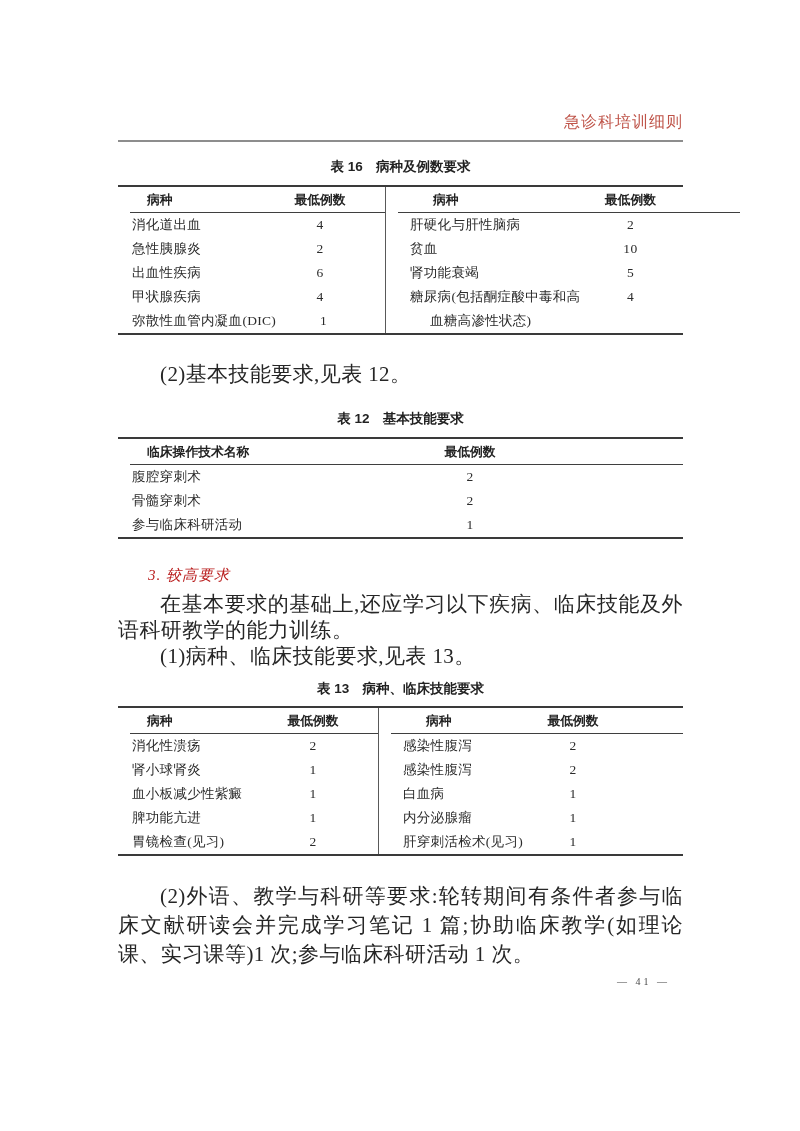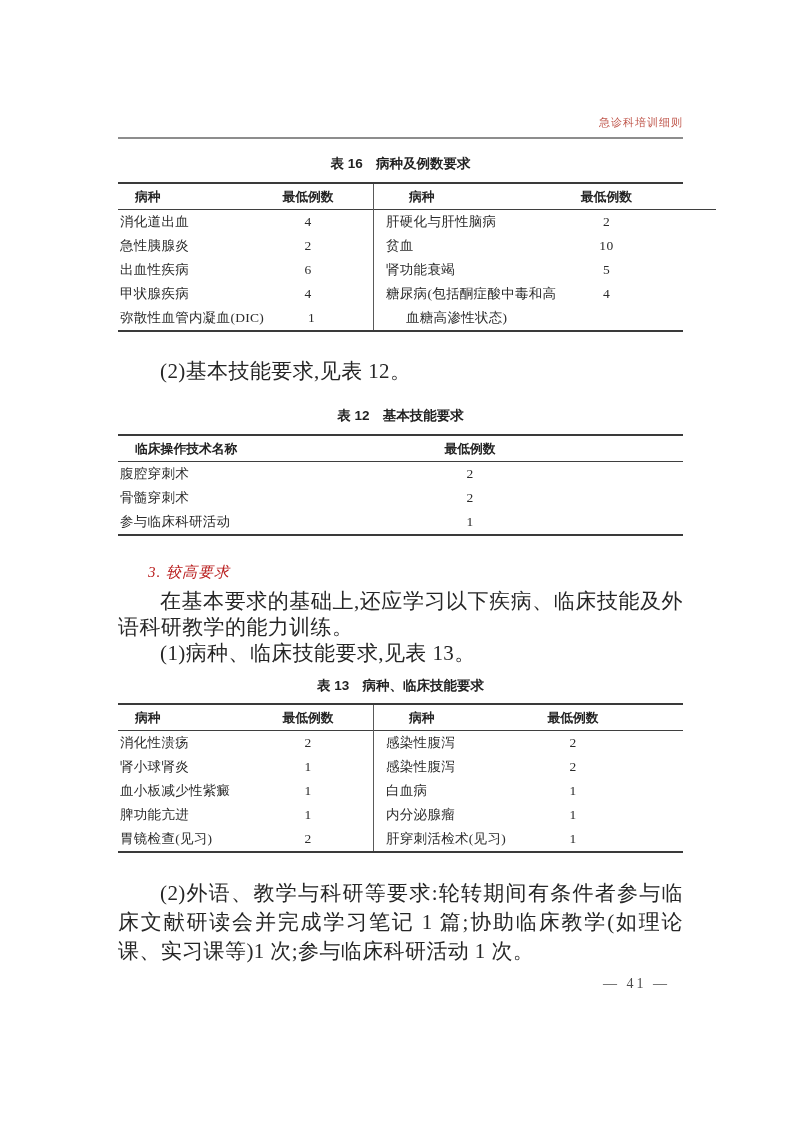--- a/index.html
+++ b/index.html
@@ -5,37 +5,37 @@
   html,body { margin:0; padding:0; background:#ffffff; }
   .page {
     position:relative; width:800px; height:1131px; background:#ffffff;
     font-family:"Liberation Serif", serif; color:#2e2e2e; overflow:hidden;
   }
   .content { position:absolute; left:118px; top:0; width:565px; }
 
   
   .running-header { padding-top:112px; text-align:right; }
   .running-header .hdr-text {
-    font-family:Liberation Sans, sans-serif; font-size:11px; letter-spacing:1px;
+    font-family:Liberation Sans, sans-serif; font-size:16px; letter-spacing:1px;
     color:var(--accent,#bf5449);
   }
   .header-rule { margin-top:7px; height:0; border-top:2.5px solid #8d8d8d; }
 
   
   .table-title {
     text-align:center; font-family:"Liberation Sans", sans-serif; font-weight:bold;
     font-size:13.5px; color:#222; height:20px; line-height:20px;
   }
   .table-title .tt-label { margin-right:13px; }
   .tb0 .table-title { margin-top:15px; margin-bottom:8px; }
   .tb1 .table-title { margin-top:22px; margin-bottom:8px; }
   .tb2 .table-title { margin-top:10px; margin-bottom:7px; }
 
   .tbl { display:flex; border-top:2px solid #3a3a3a; border-bottom:2px solid #3a3a3a; }
-  .grp { display:block; }
+  .grp { display:block;margin-left:12px; }
   .grp.left  { width:255px; border-right:1.5px solid #595959; }
   .grp.right { flex:1; }
   .grp.single{ width:100%; }
 
   .thead { display:flex; height:25px; line-height:25px; border-bottom:1.2px solid #3f3f3f;
            font-family:"Liberation Sans", sans-serif; font-weight:bold; font-size:12.8px; color:#222; }
   .trow  { display:flex; font-size:13.5px; color:#2b2b2b; letter-spacing:0.3px; }
   .trow .line { height:24px; line-height:24px; white-space:nowrap; }
   .trow .line.indent2 { padding-left:20px; }
 
@@ -58,21 +58,21 @@
   .p-basic   { margin-top:26px; }
   .h-advanced{ margin-top:24px; font-style:italic; font-weight:normal; font-size:15px;
                line-height:25px; text-indent:2em; margin-bottom:0; color:#b91c1c; letter-spacing:1px; }
   .p-advanced{ margin-top:3px; }
   .p-disease { margin-top:0; }
   .p-language{ margin-top:26px; line-height:29px; }
 
   
   .page-number {
     position:absolute; top:976px; right:130px;
-    font-size:14px; color:#4a4a4a; letter-spacing:3px; white-space:nowrap;
+    font-size:10px; color:#4a4a4a; letter-spacing:3px; white-space:nowrap;
   }
 </style>
 </head>
 <body>
 
 <div class="page">
   <div class="content">
 
     <div class="running-header">
       <span class="hdr-text">急诊科培训细则</span>

